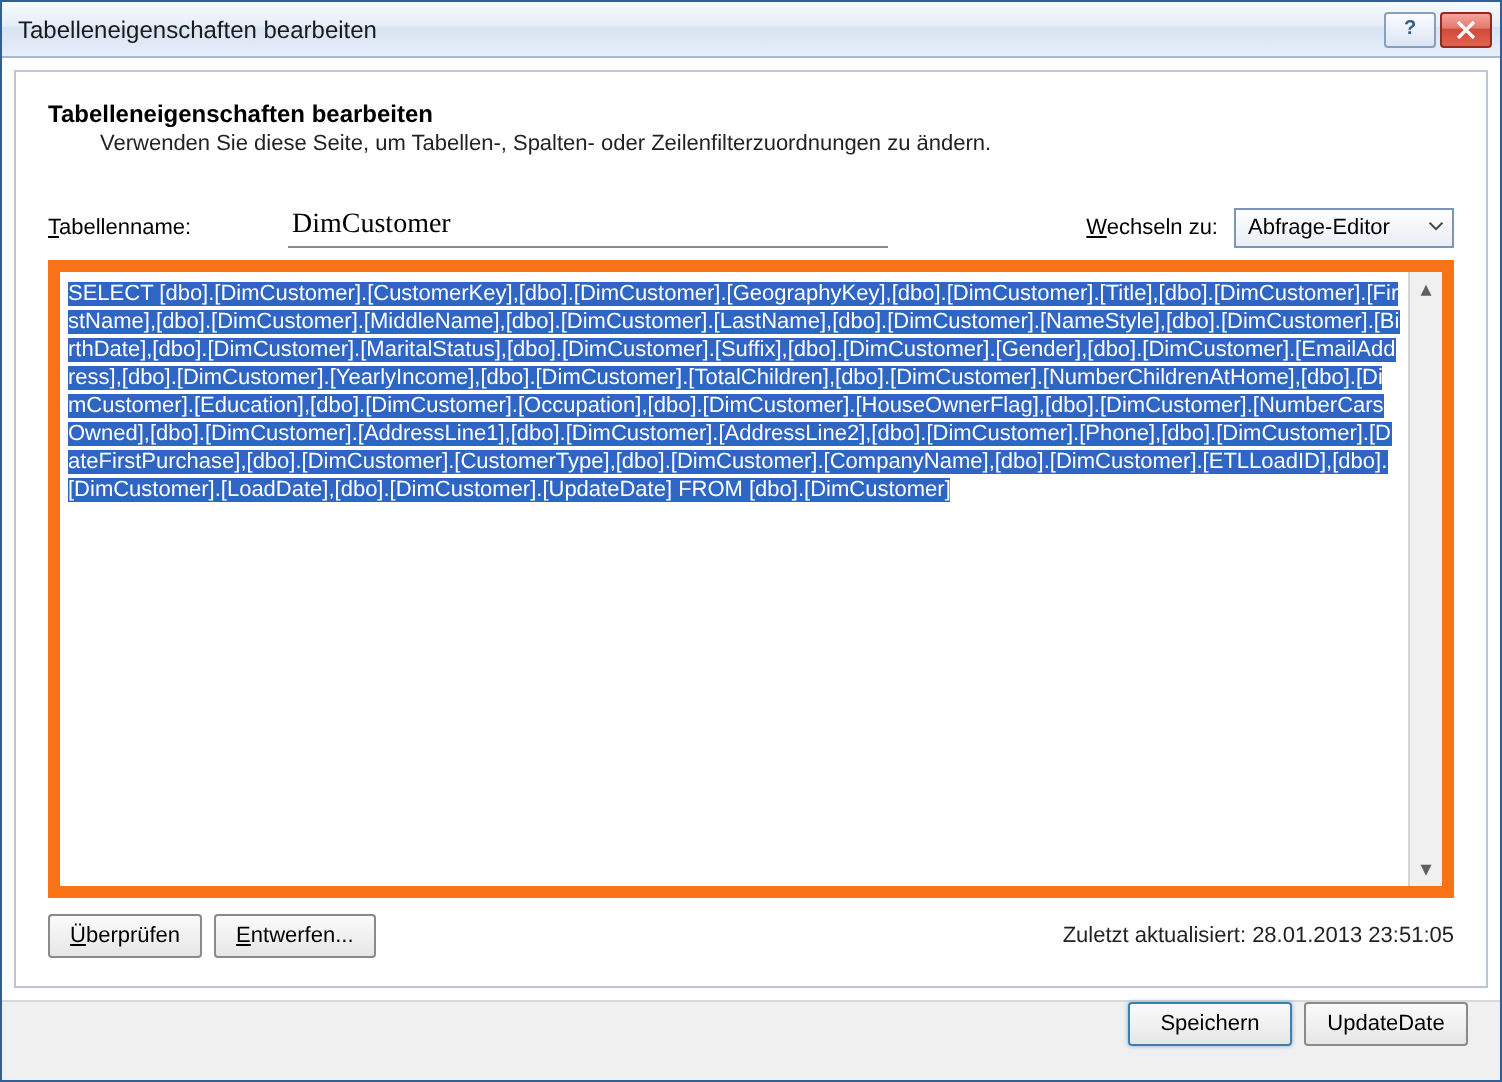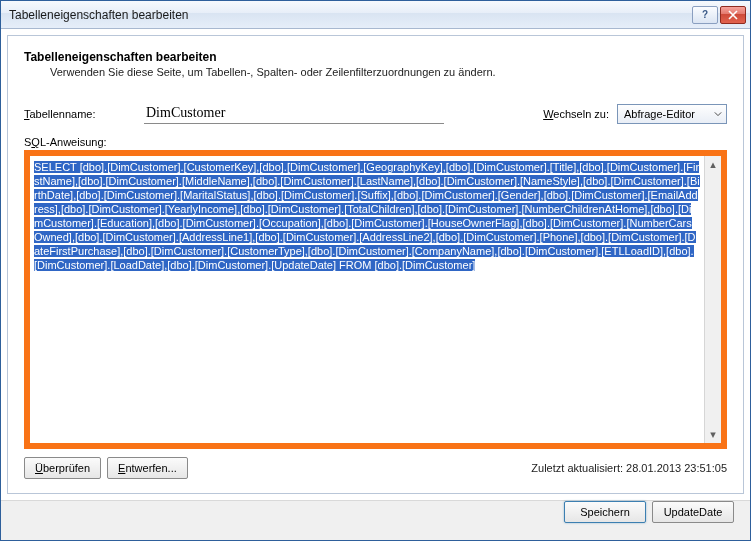--- a/index.html
+++ b/index.html
@@ -176,21 +176,20 @@
             <span>
               <svg viewBox="0 0 10 10">
                   <path d="M1 3 L5 7 L9 3" fill="none" stroke="#444" stroke-width="1.2"></path>
                 </svg>
             </span>
           </div>
         </div>
       </div>
 
 
-      <div class="sql-label">S<span style="text-decoration:underline">Q</span>L-Anweisung:</div>
 
       <div class="sql-box-wrap">
         <div class="sql-box">
           <span class="sel">SELECT [dbo].[DimCustomer].[CustomerKey],[dbo].[DimCustomer].[GeographyKey],[dbo].[DimCustomer].[Title],[dbo].[DimCustomer].[FirstName],[dbo].[DimCustomer].[MiddleName],[dbo].[DimCustomer].[LastName],[dbo].[DimCustomer].[NameStyle],[dbo].[DimCustomer].[BirthDate],[dbo].[DimCustomer].[MaritalStatus],[dbo].[DimCustomer].[Suffix],[dbo].[DimCustomer].[Gender],[dbo].[DimCustomer].[EmailAddress],[dbo].[DimCustomer].[YearlyIncome],[dbo].[DimCustomer].[TotalChildren],[dbo].[DimCustomer].[NumberChildrenAtHome],[dbo].[DimCustomer].[Education],[dbo].[DimCustomer].[Occupation],[dbo].[DimCustomer].[HouseOwnerFlag],[dbo].[DimCustomer].[NumberCarsOwned],[dbo].[DimCustomer].[AddressLine1],[dbo].[DimCustomer].[AddressLine2],[dbo].[DimCustomer].[Phone],[dbo].[DimCustomer].[DateFirstPurchase],[dbo].[DimCustomer].[CustomerType],[dbo].[DimCustomer].[CompanyName],[dbo].[DimCustomer].[ETLLoadID],[dbo].[DimCustomer].[LoadDate],[dbo].[DimCustomer].[UpdateDate]                   FROM [dbo].[DimCustomer]</span>
         </div>
         <div class="scrollbar">
           <div class="sb-btn">▴</div>
           <div class="sb-track"></div>
           <div class="sb-btn">▾</div>
         </div>

